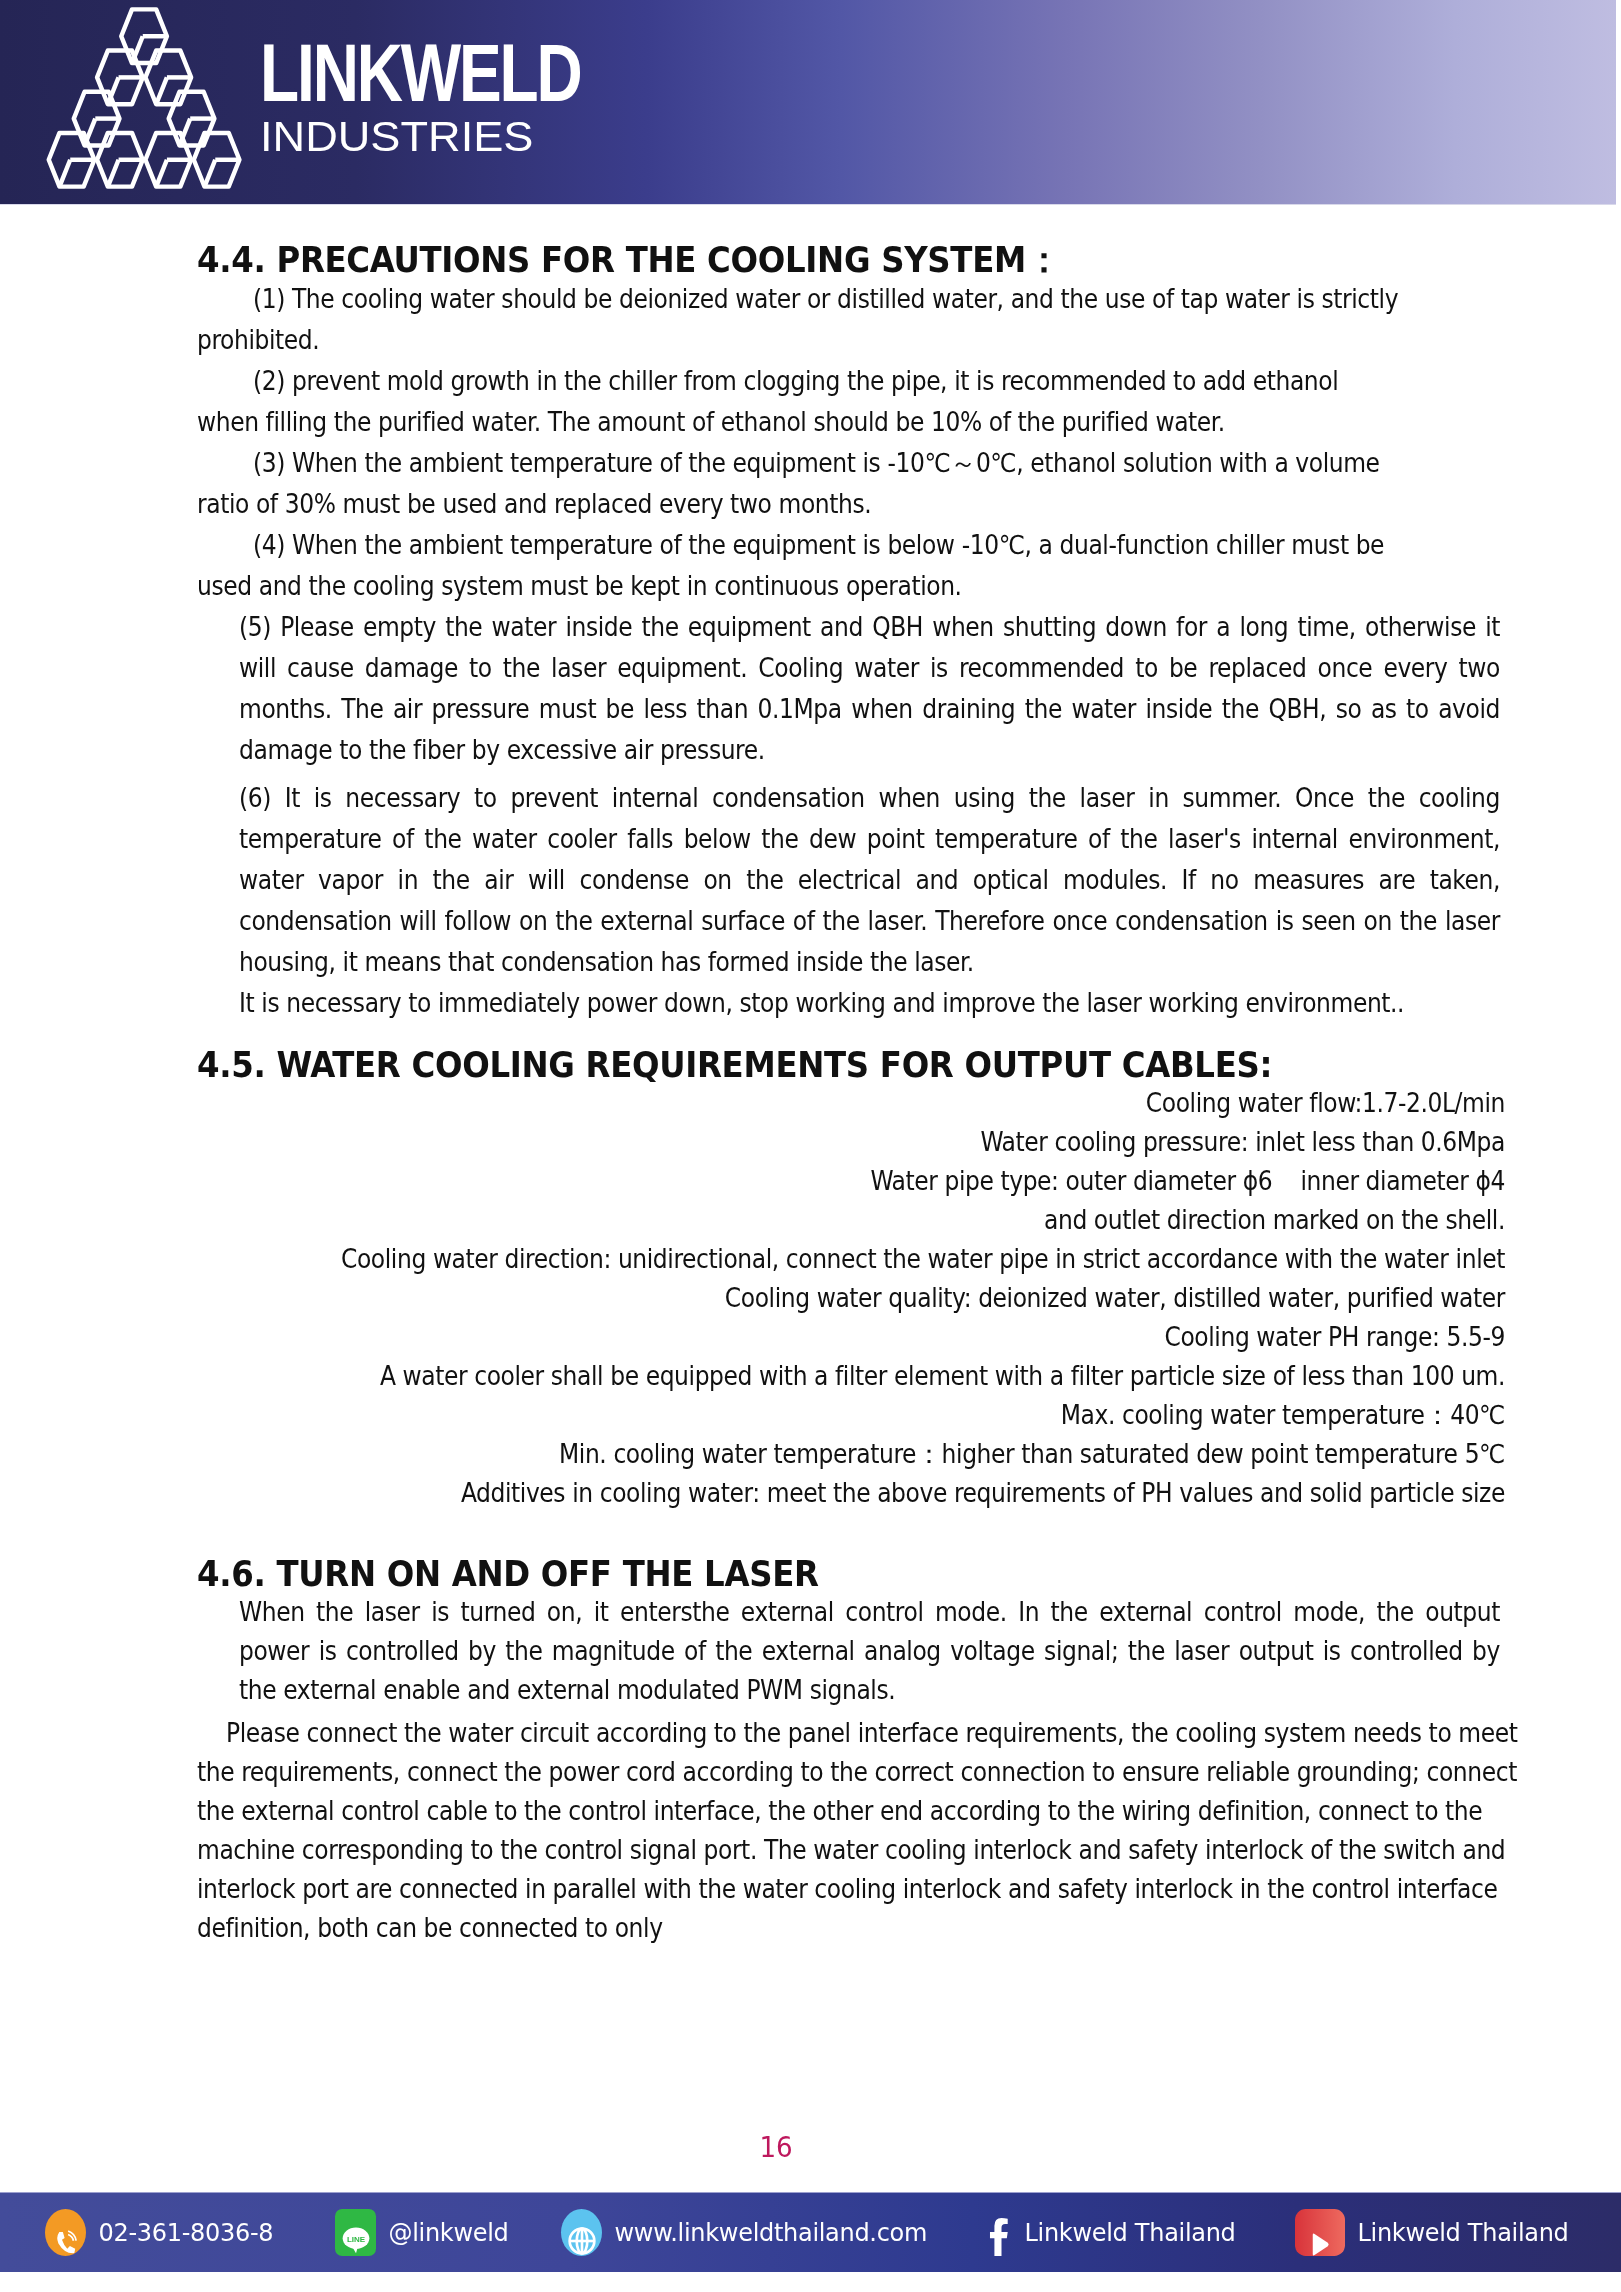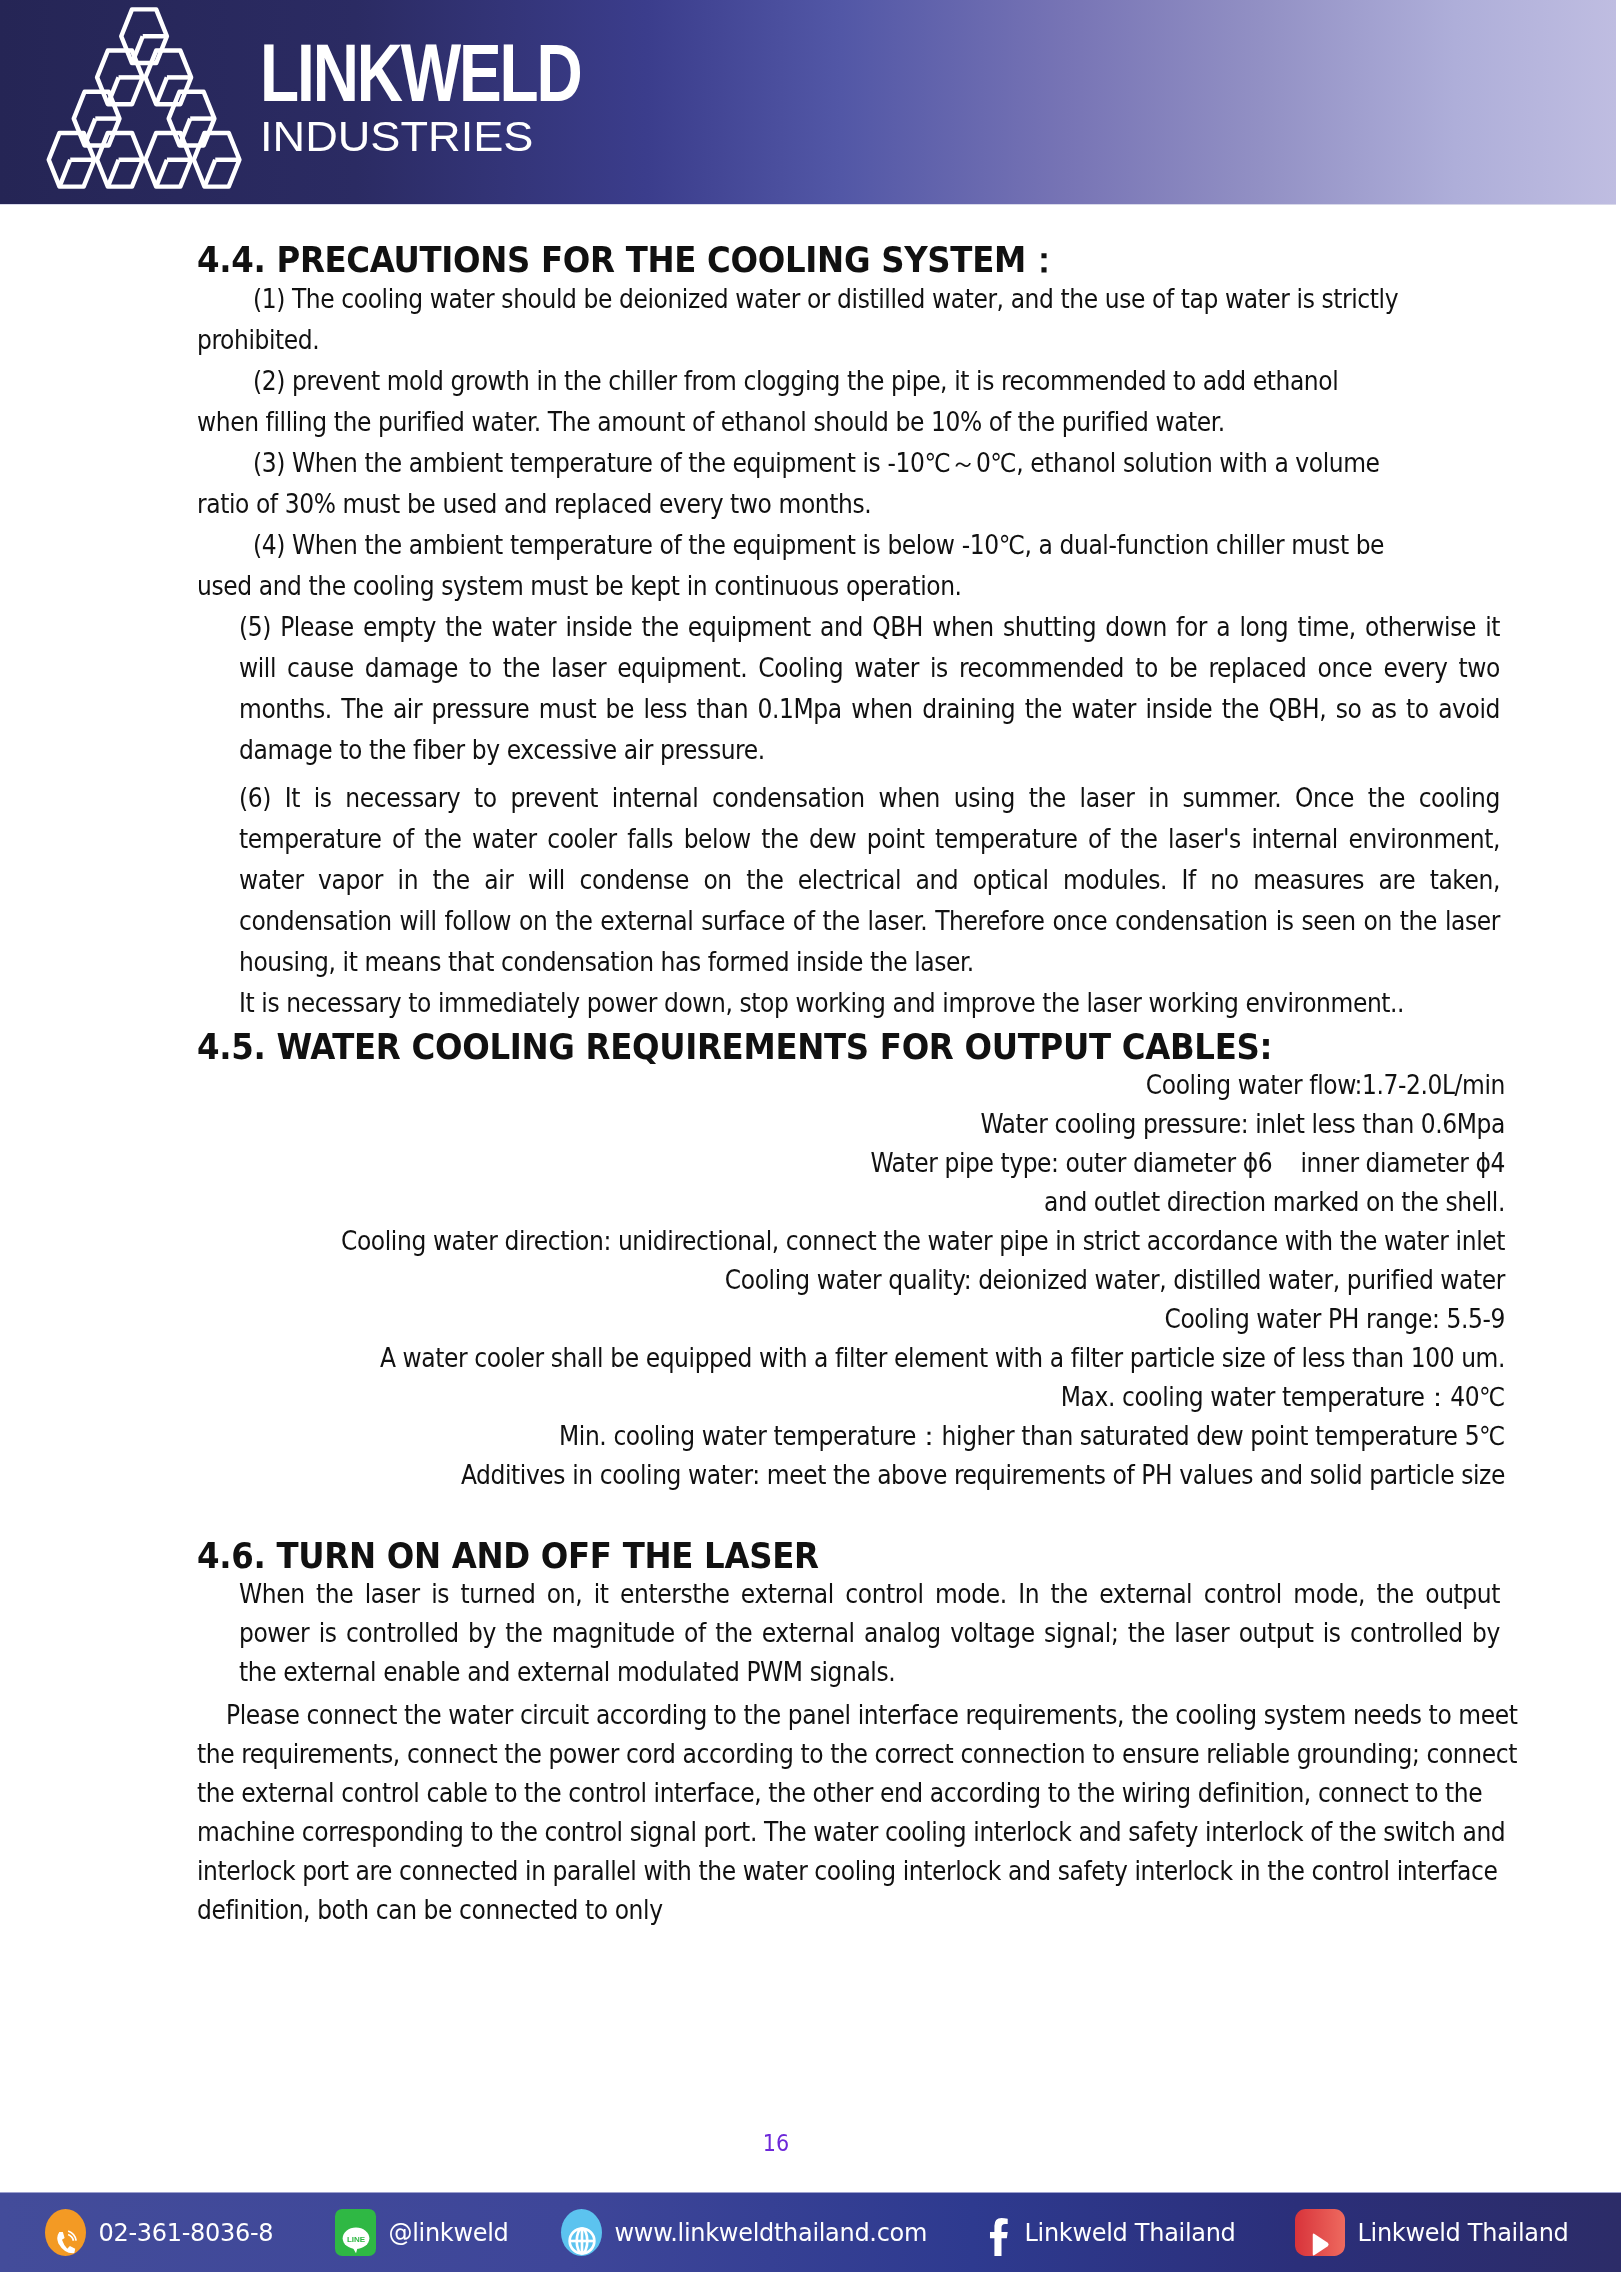--- a/index.html
+++ b/index.html
@@ -25,21 +25,21 @@
     .p { margin: 0; line-height: 43px; letter-spacing: -0.4px; }
     .p.indent { text-indent: 56px; }
     .p.just { text-align: justify; text-align-last: left; width: 1261px; line-height: 41px; margin-left: 42px; }
     .list .p { line-height: 41px; }
     .gap-sm { height: 7.2px; }
     .gap-lg { height: 41px; }
     .p.indent2 { text-indent: 29px; }
     .lines .p { line-height: 39px; text-align: right; }
 
     .page-number { position: absolute; left: 0; width: 1552px; top: 2130px; text-align: center;
-      font-family: "DejaVu Sans Condensed", "DejaVu Sans", sans-serif; font-size: 23px; color: #6d28d9; }
+      font-family: "DejaVu Sans Condensed", "DejaVu Sans", sans-serif; font-size: 29px; color: #be185d; }
 
     
     .footer { position: absolute; left: 0; top: 2192px; width: 1621px; height: 79px;
       background: linear-gradient(90deg, #434c9a 0%, #3e4699 35%, #2e3a8f 60%, #2b2f7a 80%, #2c2c68 100%);
       border-top: 1.8px solid #9ca0cf; }
     .f-item { position: absolute; top: 8px; height: 63px; display: flex; align-items: center; }
     .f-icon { width: 43px; height: 47px; display: flex; align-items: flex-end; justify-content: center;
       margin-right: 12.5px; color: #fff; font-weight: bold; font-family: "Liberation Sans", sans-serif; }
     .f-text { color: #fff; font-family: "DejaVu Sans", sans-serif; font-size: 24px; letter-spacing: -0.3px; }
     .ic-phone { background: #f39a24; border-radius: 50%; width: 41px; height: 47px; }
@@ -103,21 +103,21 @@
     <p class="p">ratio of 30% must be used and replaced every two months.</p>
     <p class="p indent">(4) When the ambient temperature of the equipment is below -10℃, a dual-function chiller must be</p>
     <p class="p">used and the cooling system must be kept in continuous operation.</p>
   </div>
 
   <p class="p just">(5) Please empty the water inside the equipment and QBH when shutting down for a long time, otherwise it will cause damage to the laser equipment. Cooling water is recommended to be replaced once every two months. The air pressure must be less than 0.1Mpa when draining the water inside the QBH, so as to avoid damage to the fiber by excessive air pressure.</p>
   <div class="gap-sm"></div>
   <p class="p just">(6) It is necessary to prevent internal condensation when using the laser in summer. Once the cooling temperature of the water cooler falls below the dew point temperature of the laser's internal environment, water vapor in the air will condense on the electrical and optical modules. If no measures are taken, condensation will follow on the external surface of the laser. Therefore once condensation is seen on the laser housing, it means that condensation has formed inside the laser.</p>
   <p class="p just">It is necessary to immediately power down, stop working and improve the laser working environment..</p>
 
-  <h2 class="h" style="margin-top:3px">4.5. WATER COOLING REQUIREMENTS FOR OUTPUT CABLES:</h2>
+  <h2 class="h" style="margin-top:21px">4.5. WATER COOLING REQUIREMENTS FOR OUTPUT CABLES:</h2>
   <div class="lines">
     <p class="p">Cooling water flow:1.7-2.0L/min</p>
     <p class="p">Water cooling pressure: inlet less than 0.6Mpa</p>
     <p class="p" style="white-space:pre">Water pipe type: outer diameter ϕ6    inner diameter ϕ4</p>
     <p class="p">and outlet direction marked on the shell.</p>
     <p class="p">Cooling water direction: unidirectional, connect the water pipe in strict accordance with the water inlet</p>
     <p class="p">Cooling water quality: deionized water, distilled water, purified water</p>
     <p class="p">Cooling water PH range: 5.5-9</p>
     <p class="p">A water cooler shall be equipped with a filter element with a filter particle size of less than 100 um.</p>
     <p class="p">Max. cooling water temperature：40℃</p>

